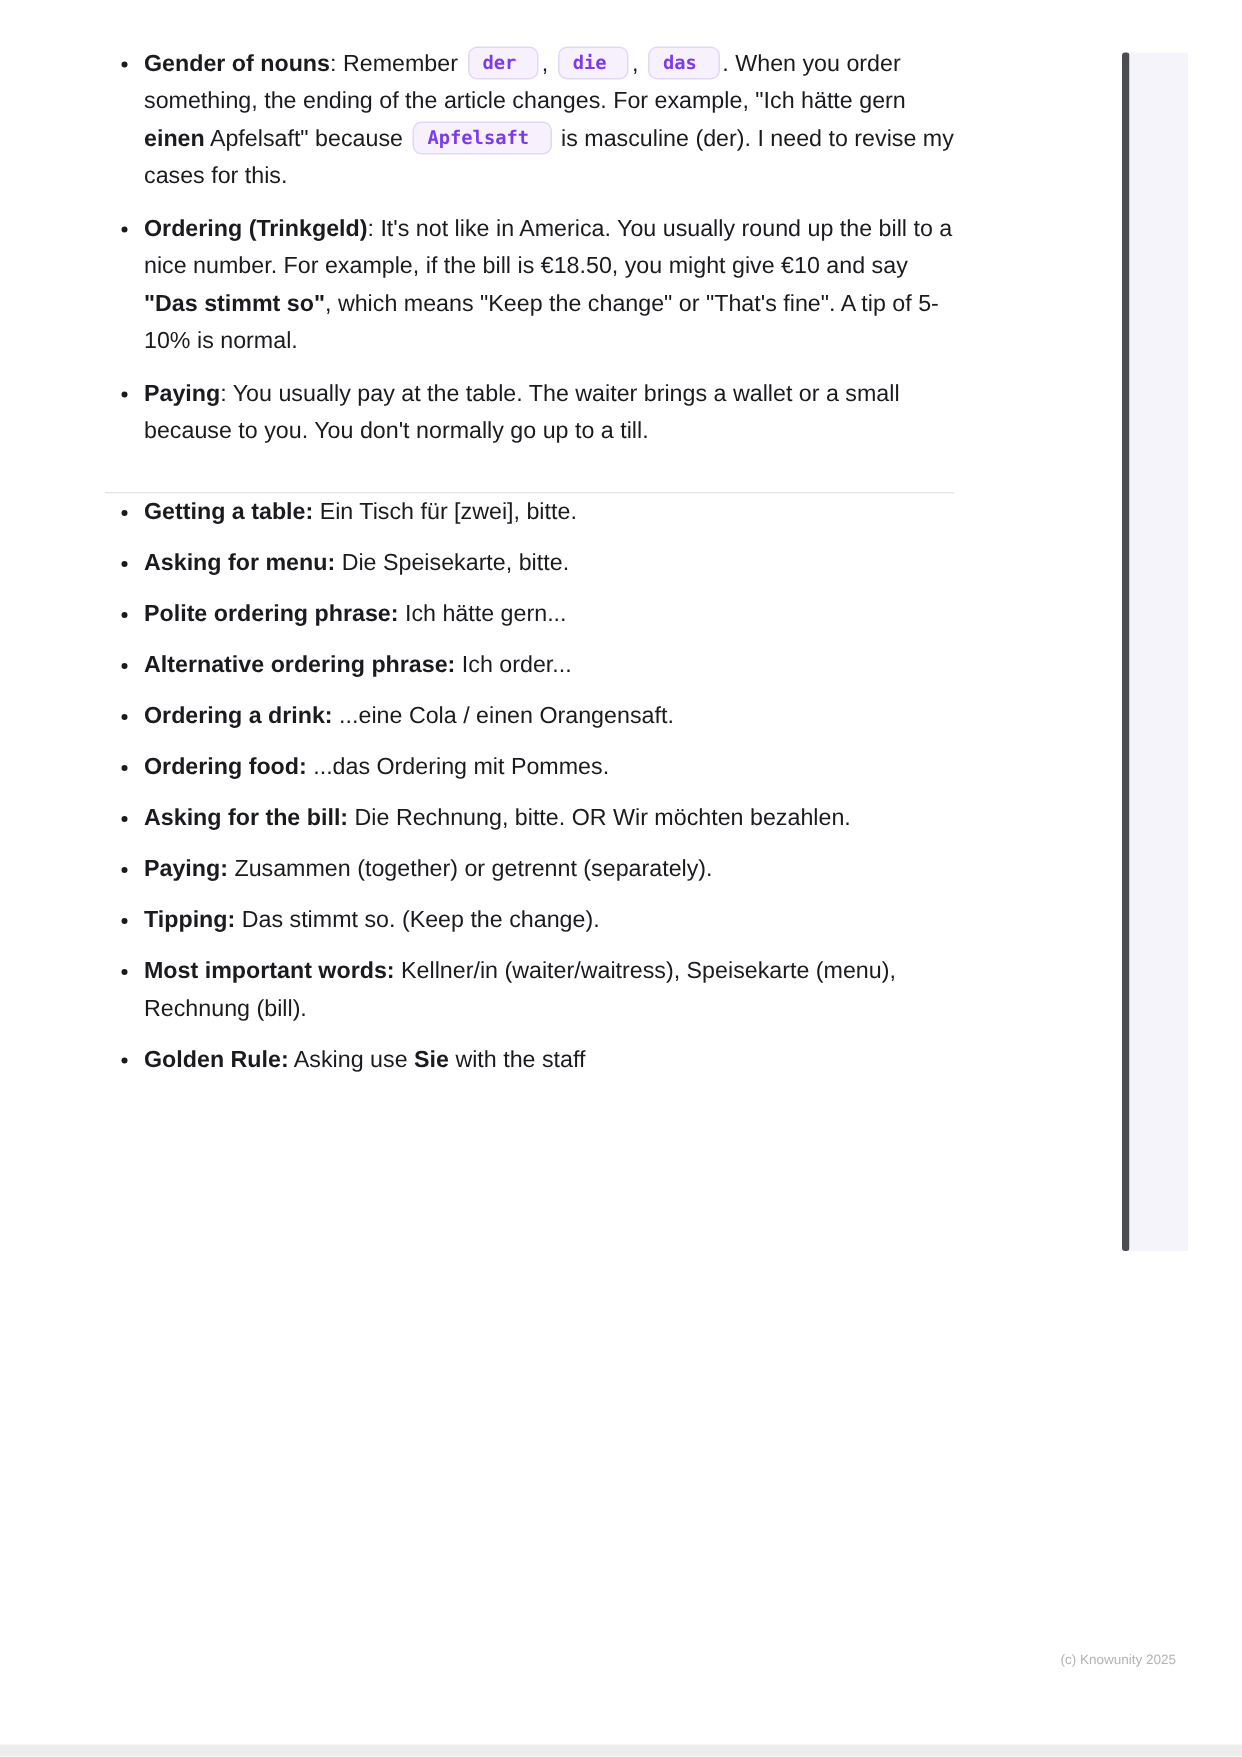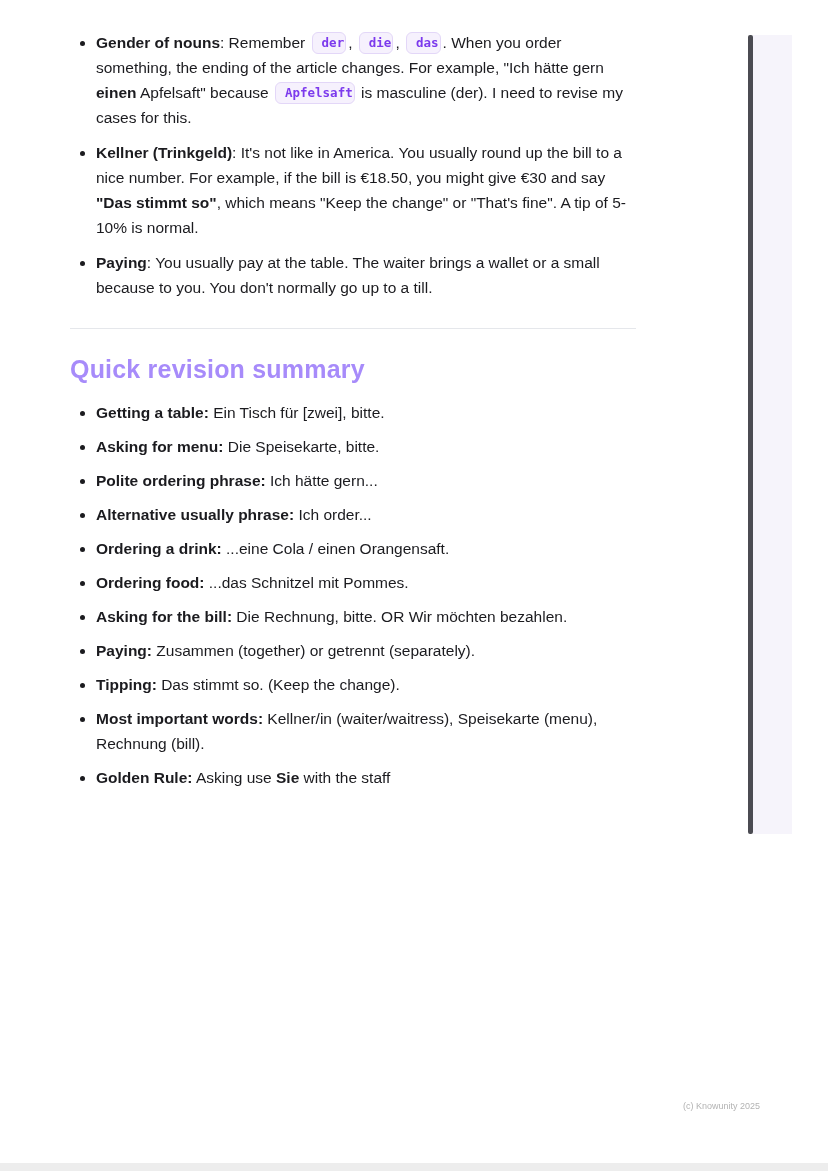--- a/index.html
+++ b/index.html
@@ -32,21 +32,21 @@
   ul.notes li::marker { color: #1b1b1f; }
   .seg-b { font-weight: 700; text-align: right; }
   .seg-code {
     font-family: "DejaVu Sans Mono", monospace;
     font-size: 12.5px;
     font-weight: 700;
     color: #7c3aed;
     background: #f6f1fd;
     border: 1px solid #e3d7f8;
     border-radius: 6px;
-    padding: 1px 1px 2px 9px;
+    padding: 1px 14px 2px 9px;
     margin: 0 2px;
     display: inline-block;
     line-height: 17px;
     transform: translateY(-1px);
   }
   hr.divider {
     border: none;
     border-top: 1px solid #e5e7eb;
     margin: 28px 0 0 0;
     width: 100%;
@@ -72,21 +72,21 @@
     position: absolute;
     left: 753px;
     top: 35px;
     width: 39px;
     height: 799px;
     background: #f6f4fb;
   }
   .footer-credit {
     position: absolute;
     top: 1101px;
-    right: 68px;
+    right: 44px;
     font-size: 9px;
     color: #b3b3b3;
   }
   .bottom-strip {
     position: absolute;
     left: 0;
     bottom: 0;
     width: 828px;
     height: 8px;
     background: #ededed;
@@ -94,42 +94,41 @@
 </style>
 </head>
 <body>
 
 <div class="content">
 
   <ul class="notes top">
 
       <li><span><span class="seg-b">Gender of nouns</span><span>: Remember </span><span class="seg-code">der</span><span>, </span><span class="seg-code">die</span><span>, </span><span class="seg-code">das</span><span>. When you order something, the ending of the article changes. For example, "Ich hätte gern </span><span class="seg-b">einen</span><span> Apfelsaft" because </span><span class="seg-code">Apfelsaft</span><span> is masculine (der). I need to revise my cases for this.</span></span></li>
 
-      <li><span><span class="seg-b">Kellner (Trinkgeld)</span><span>: It's not like in America. You usually round up the bill to a nice number. For example, if the bill is €18.50, you might give €30 and say </span><span class="seg-b">"Das stimmt so"</span><span>, which means "Keep the change" or "That's fine". A tip of 5-10% is normal.</span></span></li>
+      <li><span><span class="seg-b">Ordering (Trinkgeld)</span><span>: It's not like in America. You usually round up the bill to a nice number. For example, if the bill is €18.50, you might give €10 and say </span><span class="seg-b">"Das stimmt so"</span><span>, which means "Keep the change" or "That's fine". A tip of 5-10% is normal.</span></span></li>
 
       <li><span><span class="seg-b">Paying</span><span>: You usually pay at the table. The waiter brings a wallet or a small because to you. You don't normally go up to a till.</span></span></li>
     </ul>
 
   <hr class="divider">
 
-  <h1 class="section-heading">Quick revision summary</h1>
 
   <ul class="notes summary">
 
       <li><span><span class="seg-b">Getting a table:</span><span> Ein Tisch für [zwei], bitte.</span></span></li>
 
       <li><span><span class="seg-b">Asking for menu:</span><span> Die Speisekarte, bitte.</span></span></li>
 
       <li><span><span class="seg-b">Polite ordering phrase:</span><span> Ich hätte gern...</span></span></li>
 
-      <li><span><span class="seg-b">Alternative usually phrase:</span><span> Ich order...</span></span></li>
+      <li><span><span class="seg-b">Alternative ordering phrase:</span><span> Ich order...</span></span></li>
 
       <li><span><span class="seg-b">Ordering a drink:</span><span> ...eine Cola / einen Orangensaft.</span></span></li>
 
-      <li><span><span class="seg-b">Ordering food:</span><span> ...das Schnitzel mit Pommes.</span></span></li>
+      <li><span><span class="seg-b">Ordering food:</span><span> ...das Ordering mit Pommes.</span></span></li>
 
       <li><span><span class="seg-b">Asking for the bill:</span><span> Die Rechnung, bitte. OR Wir möchten bezahlen.</span></span></li>
 
       <li><span><span class="seg-b">Paying:</span><span> Zusammen (together) or getrennt (separately).</span></span></li>
 
       <li><span><span class="seg-b">Tipping:</span><span> Das stimmt so. (Keep the change).</span></span></li>
 
       <li><span><span class="seg-b">Most important words:</span><span> Kellner/in (waiter/waitress), Speisekarte (menu), Rechnung (bill).</span></span></li>
 
       <li><span><span class="seg-b">Golden Rule:</span><span> Asking use </span><span class="seg-b">Sie</span><span> with the staff</span></span></li>

